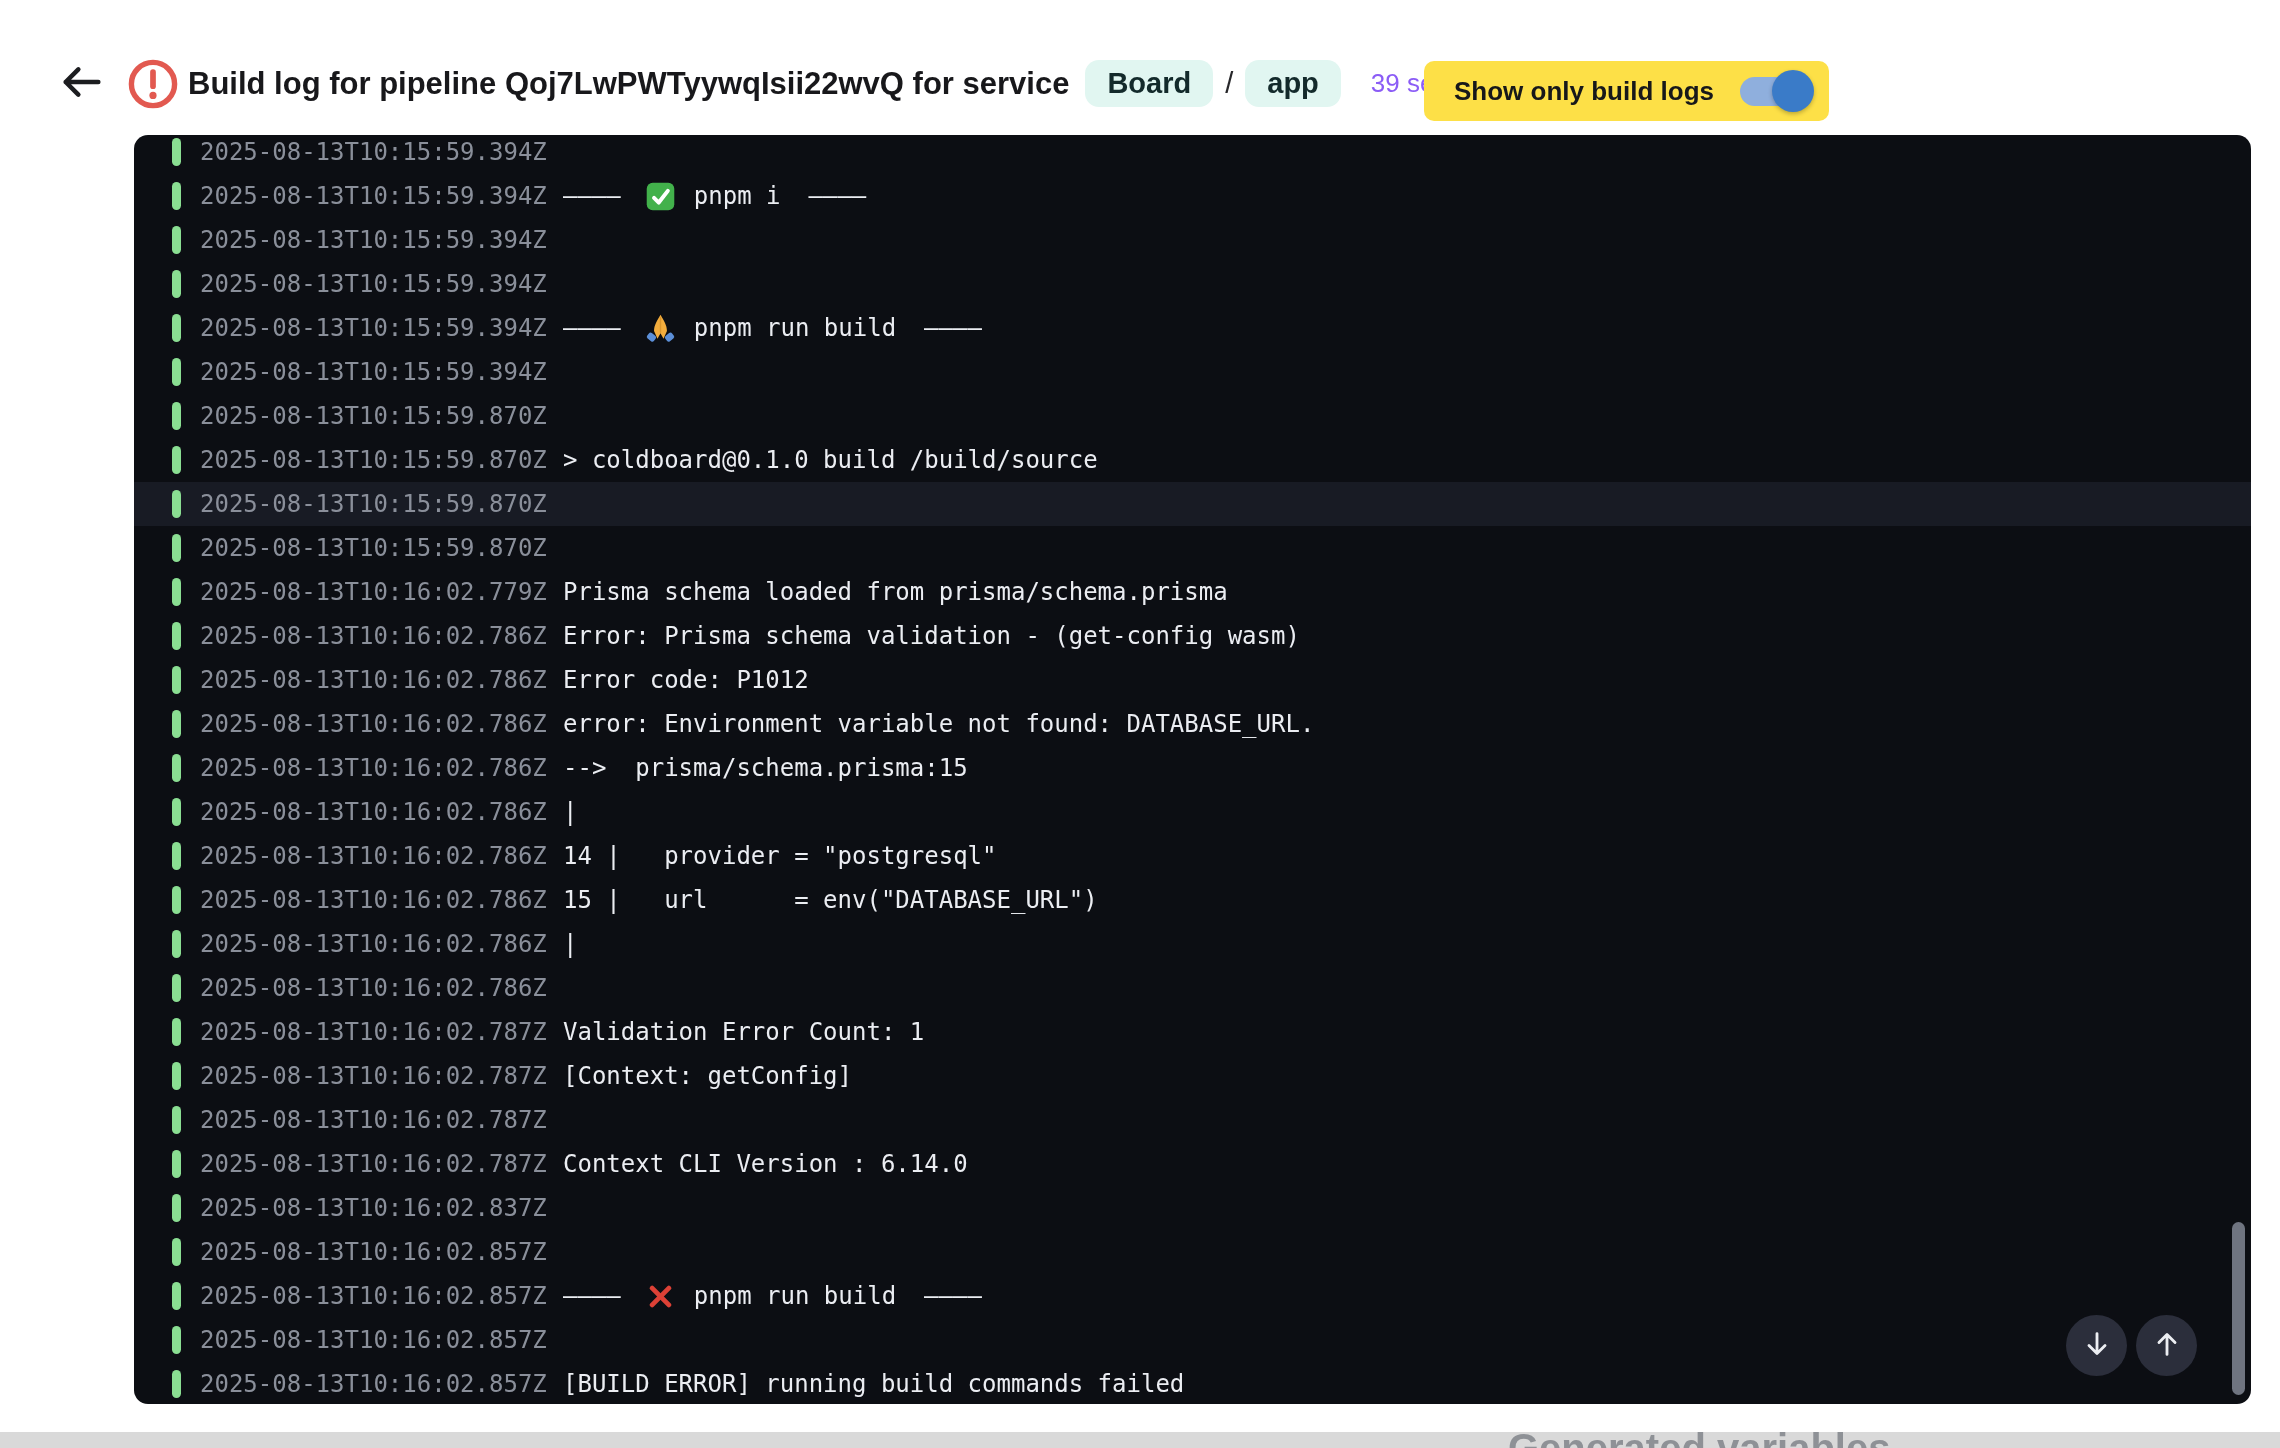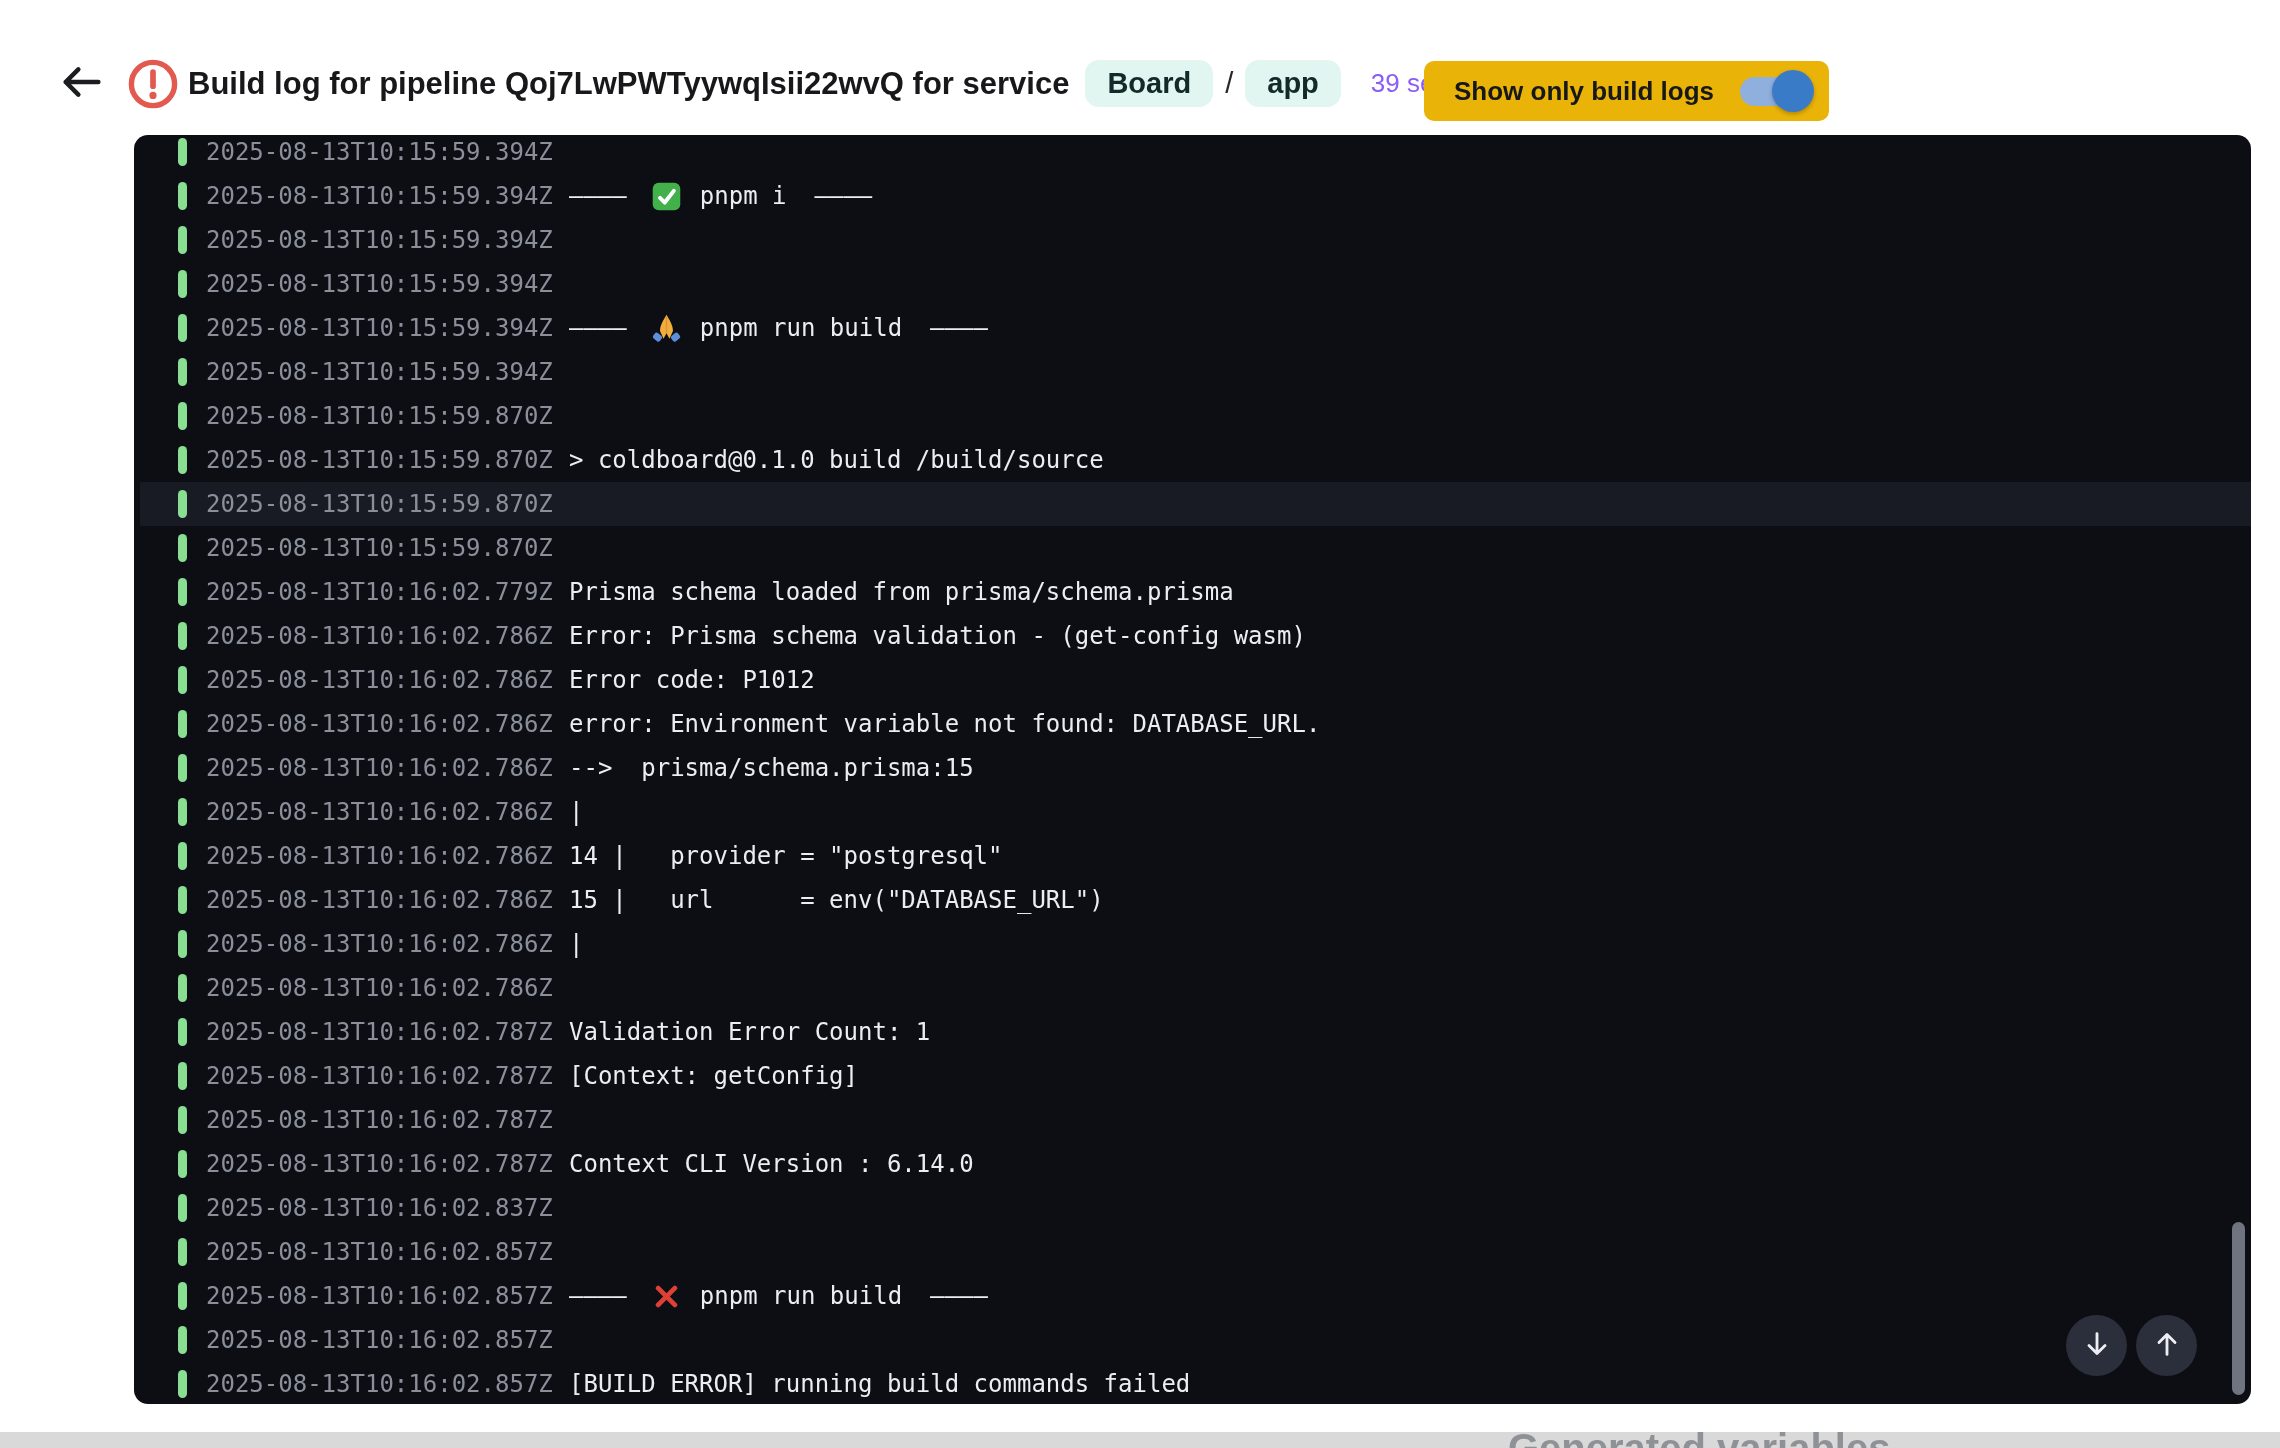--- a/index.html
+++ b/index.html
@@ -25,39 +25,39 @@
   .title .t-bold{font-weight:800;white-space:pre;}
   .title .t-norm{white-space:pre;}
   .badge{
     margin-left:16px;background:var(--badge-bg,#e1f6f1);color:#132a2b;
     font-size:29px;font-weight:600;padding:7px 22px;border-radius:14px;white-space:nowrap;
   }
   .badge.badge-bold{font-weight:800;margin-left:0;}
   .badge-sep{margin:0 12px;font-size:29px;color:#27272a;font-weight:500;}
   .duration{margin-left:30px;font-size:26px;color:#8b5cf6;font-weight:400;white-space:nowrap;}
   .toggle-pill{
-    position:absolute;right:27px;top:45px;height:60px;background:#eab308;border-radius:10px;
+    position:absolute;right:27px;top:45px;height:60px;background:#fde047;border-radius:10px;
     display:flex;align-items:center;padding:0 18px 0 30px;gap:26px;cursor:pointer;
   }
   .toggle-label{font-size:26px;font-weight:700;color:#17181a;white-space:nowrap;}
   .switch{position:relative;width:71px;height:29px;flex:0 0 auto;}
   .switch-track{
     position:absolute;left:0;top:0;width:71px;height:29px;border-radius:15px;
     background:#8fafdd;
   }
   .switch-knob{
     position:absolute;right:-3px;top:-7px;width:42px;height:42px;border-radius:50%;
     background:var(--accent,#3a7bc8);box-shadow:0 2px 4px rgba(0,0,0,.25);
   }
   
   .log-panel{
     position:absolute;left:134px;top:135px;width:2117px;height:1269px;
     background:var(--log-bg,#0c0e13);border-radius:14px;overflow:hidden;
   }
-  .log-lines{position:absolute;left:6px;top:-5px;width:100%;}
+  .log-lines{position:absolute;left:0;top:-5px;width:100%;}
   .log-row{
     height:44px;display:flex;align-items:center;
     font-family:"DejaVu Sans Mono", monospace;font-size:24px;
   }
   .log-row.highlight{background:var(--highlight-row,#181b24);}
   .line-bar{
     flex:0 0 auto;width:9px;height:28px;border-radius:5px;margin-left:38px;
     background:var(--marker-green,#8ade92);
   }
   .line-ts{

